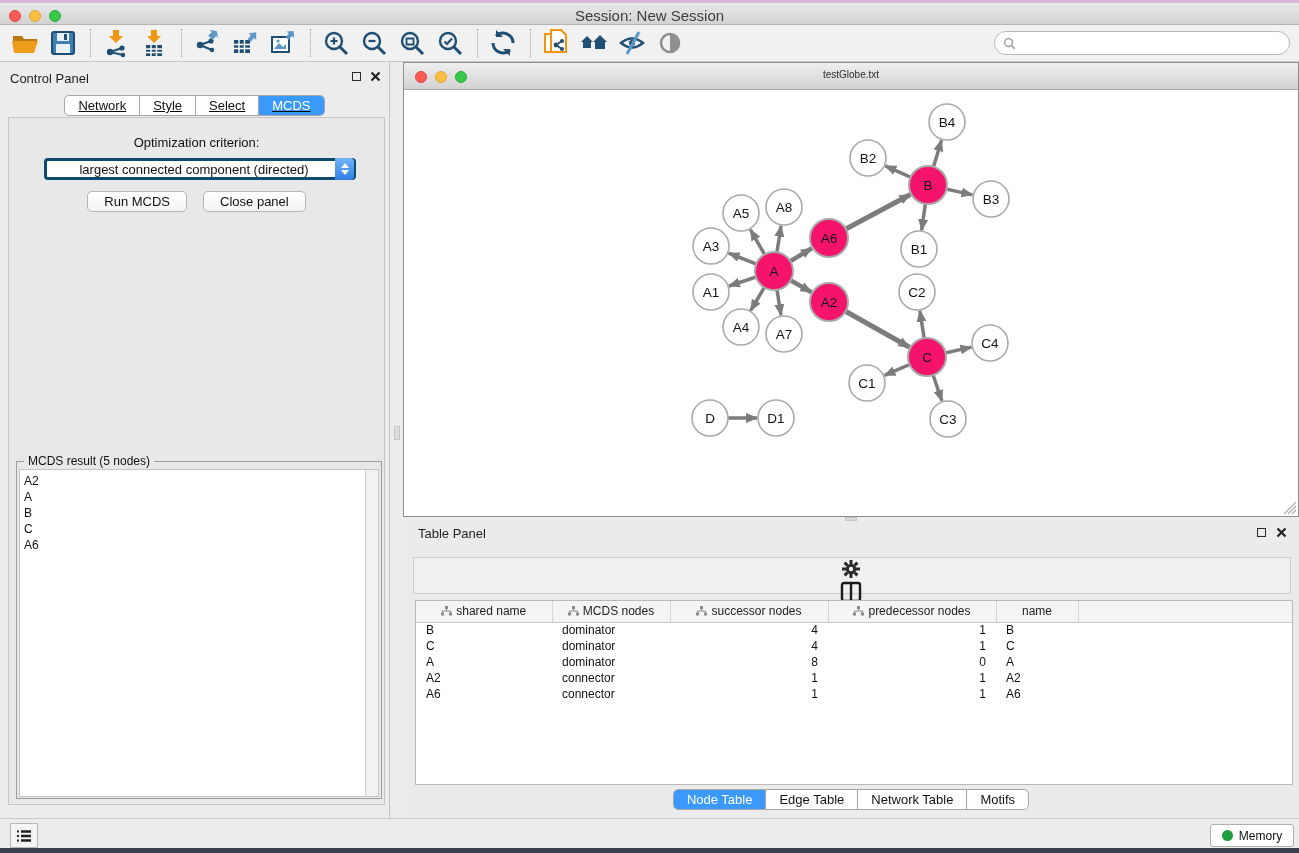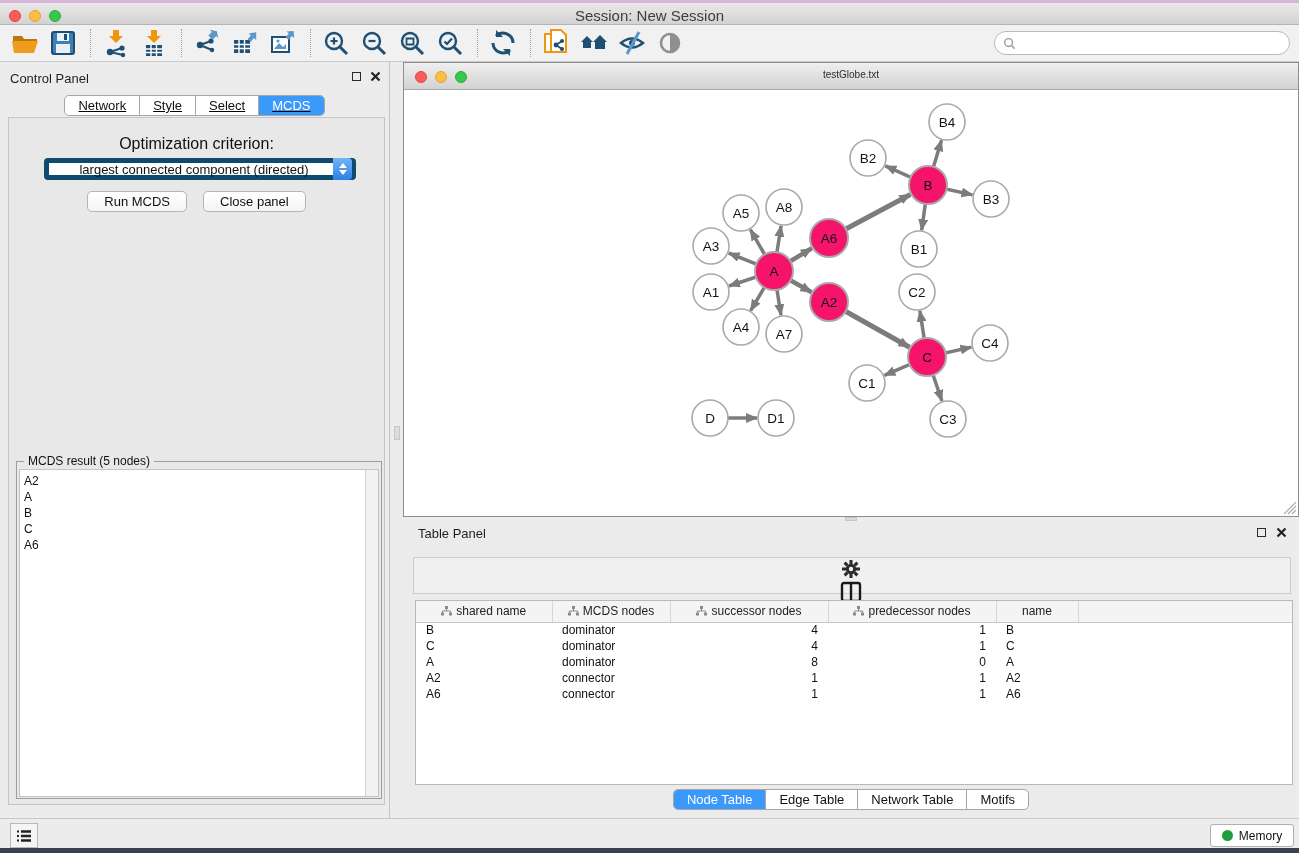--- a/index.html
+++ b/index.html
@@ -41,24 +41,24 @@
   .control-panel { position:absolute; left:0; top:62px; width:390px; height:756px; background:#ECECEC; border-right:1px solid #C4C4C4; }
   .panel-head { position:absolute; left:10px; top:9px; font-size:13px; color:#1F1F1F; }
   .win-btns { position:absolute; right:8px; top:9px; display:flex; gap:9px; align-items:center; }
   .float-box { width:9px; height:9px; border:1.5px solid #2A2A2A; display:inline-block; }
   .seg-group { display:flex; border:1px solid #A6A6A6; border-radius:5px; background:#FFF; overflow:hidden; height:21px; }
   .seg { padding:2px 13px; font-size:13px; color:#111; border-right:1px solid #A6A6A6; line-height:16px; white-space:nowrap; }
   .seg:last-child { border-right:none; }
   .seg.selected { background:#3B99FC; color:#FFF; }
   .cp-tabs { position:absolute; left:0; top:33px; width:100%; display:flex; justify-content:center;text-decoration:underline; }
   .cp-content { position:absolute; left:8px; top:55px; width:377px; height:688px; background:#E8E8E8; border:1px solid #C6C6C6; }
-  .opt-label { position:absolute; left:0; width:100%; top:17px; text-align:center; font-size:16px; color:#111; }
+  .opt-label { position:absolute; left:0; width:100%; top:17px; text-align:center; font-size:13px; color:#111; }
   .dropdown {
     position:absolute; left:35px; top:40px; width:312px; height:22px; background:#FFF;
-    border:5px solid #0c4a6e; border-radius:4px; display:flex; align-items:center;
+    border:3px solid #0c4a6e; border-radius:4px; display:flex; align-items:center;
   }
   .dropdown .dd-text { flex:1; text-align:center; font-size:13px; color:#111; padding-left:6px; white-space:nowrap; overflow:hidden; }
   .dd-stepper {
     width:19px; height:22px; margin:-1px -1px -1px 0; border-radius:0 4px 4px 0;
     background:linear-gradient(#74B3F8,#2D7FE3); display:flex; flex-direction:column; align-items:center; justify-content:center; gap:2px;
   }
   .dd-stepper .tri-up { width:0; height:0; border-left:4px solid transparent; border-right:4px solid transparent; border-bottom:5px solid #FFF; }
   .dd-stepper .tri-down { width:0; height:0; border-left:4px solid transparent; border-right:4px solid transparent; border-top:5px solid #FFF; }
   .btn-row { position:absolute; left:0; top:73px; width:100%; display:flex; justify-content:center; gap:16px; }
   .mac-btn {

